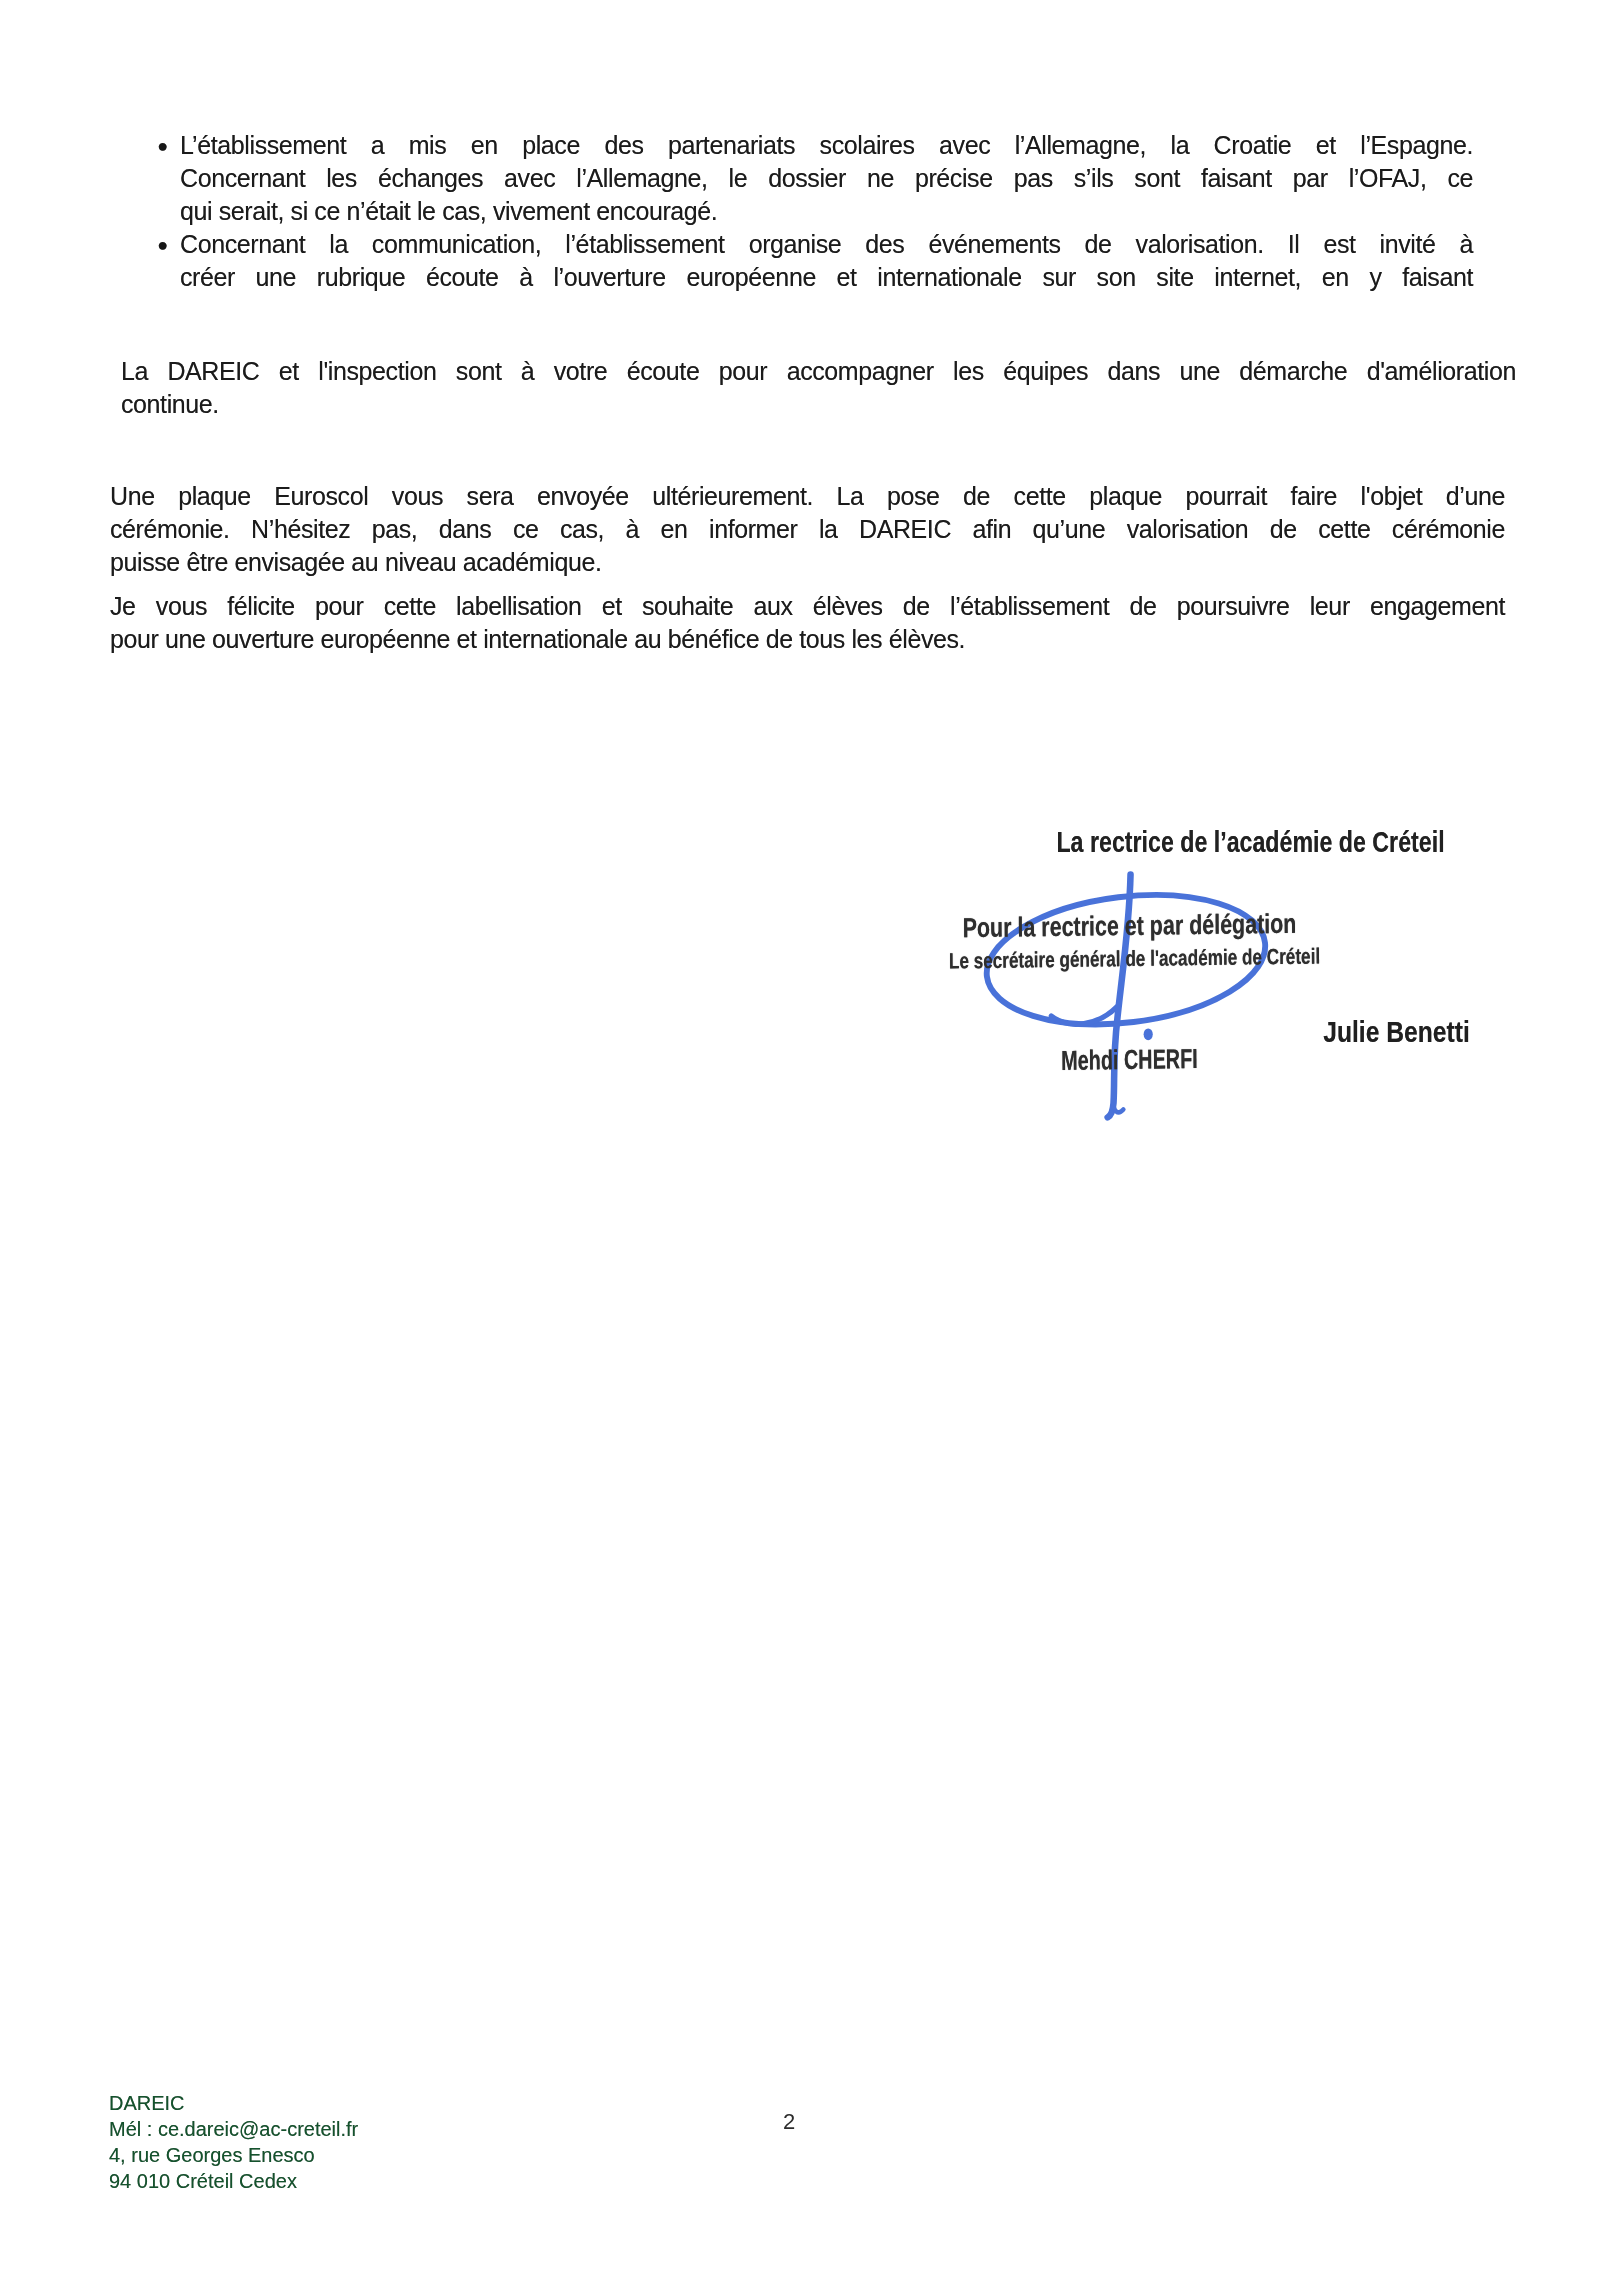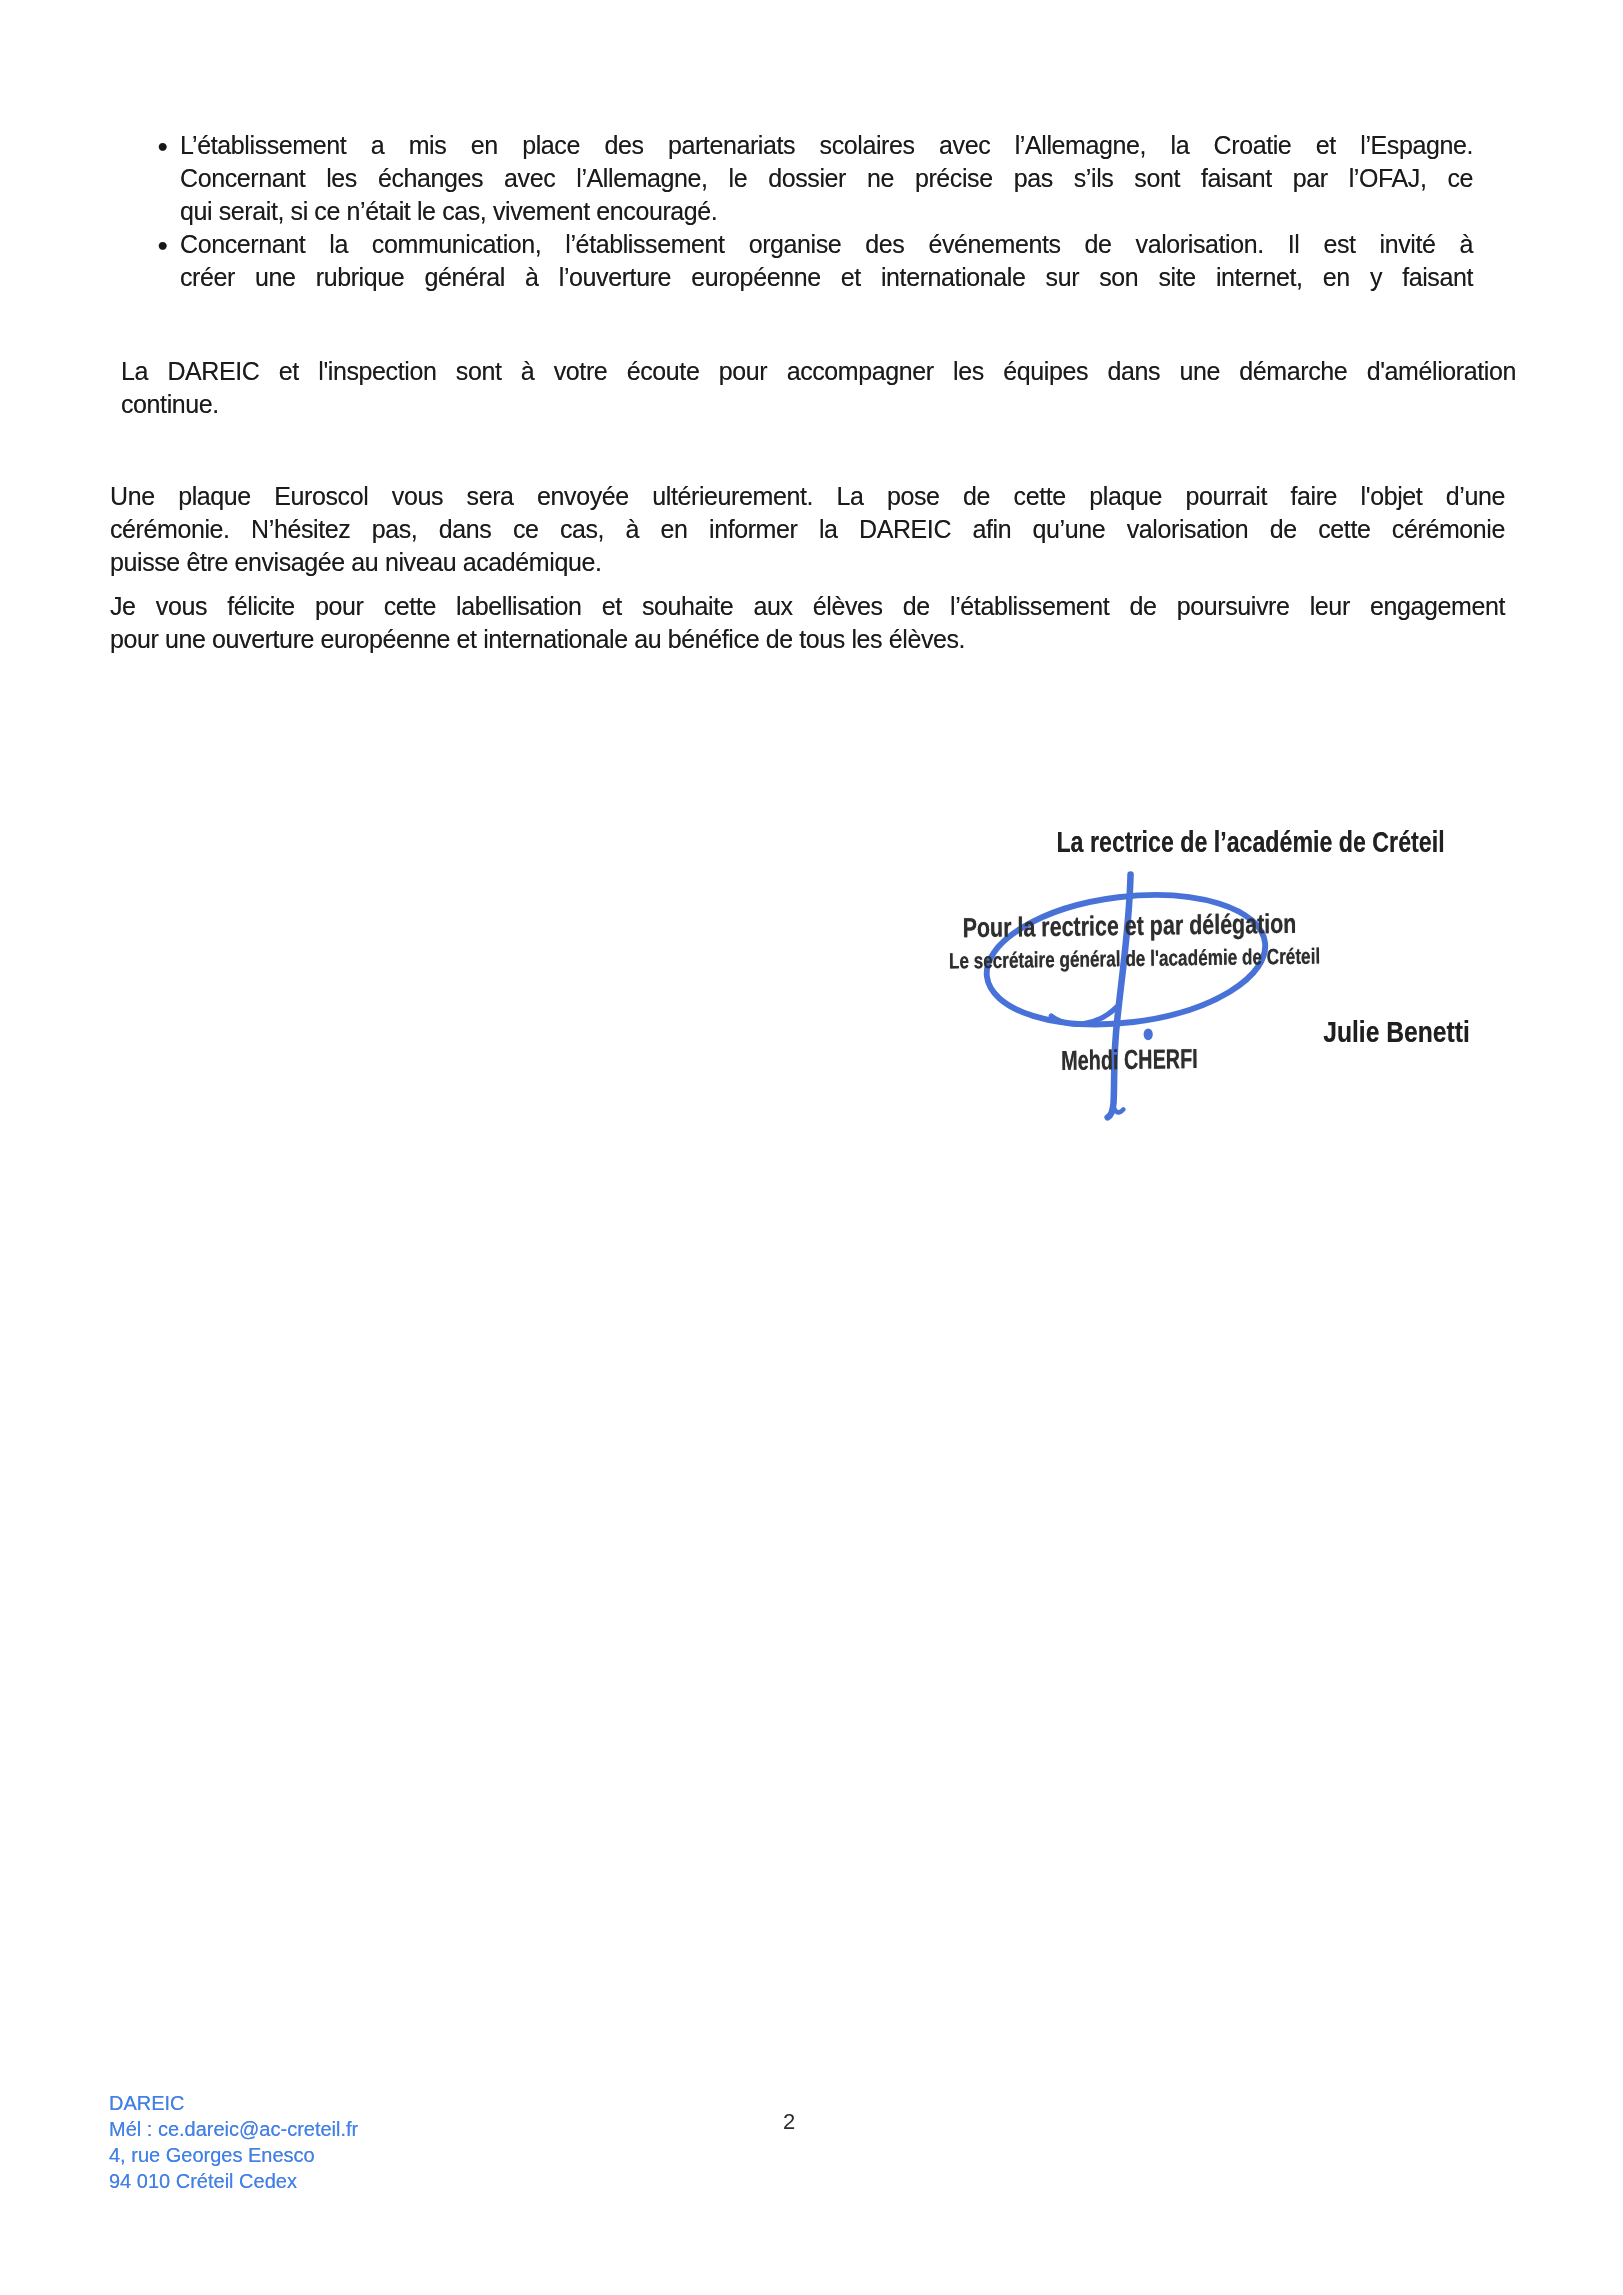--- a/index.html
+++ b/index.html
@@ -45,21 +45,21 @@
     transform:scaleX(0.72) rotate(-0.6deg);}
   .signer{
     position:absolute;left:1102px;top:1016px;width:589px;
     text-align:center;font-weight:bold;font-size:29px;line-height:33px;
     transform:scaleX(0.85);color:#1f1f1f;text-shadow:0 0 0.5px rgba(30,30,30,0.6);
   }
   .ink-svg{position:absolute;left:949px;top:851px;}
   
   .footer{
     position:absolute;left:109px;top:2090px;
-    font-size:20px;line-height:26px;color:#3b82f6;
+    font-size:20px;line-height:26px;color:#14532d;
     text-shadow:0 0 0.5px rgba(70,70,70,0.6);
   }
   .page-number{
     position:absolute;left:783px;top:2109px;width:39px;
     font-size:22px;color:#2c2c2c;text-align:left;
   }
 </style>
 </head>
 <body>
 
@@ -71,21 +71,21 @@
       <div class="btext">
         <div class="jline">L’établissement a mis en place des partenariats scolaires avec l’Allemagne, la Croatie et l’Espagne.</div>
         <div class="jline">Concernant les échanges avec l’Allemagne, le dossier ne précise pas s’ils sont faisant par l’OFAJ, ce</div>
         <div class="lline">qui serait, si ce n’était le cas, vivement encouragé.</div>
       </div>
     </div>
     <div class="bullet-item">
       <span class="bullet-glyph">●</span>
       <div class="btext">
         <div class="jline">Concernant la communication, l’établissement organise des événements de valorisation. Il est invité à</div>
-        <div class="jline">créer une rubrique général à l’ouverture européenne et internationale sur son site internet, en y faisant</div>
+        <div class="jline">créer une rubrique écoute à l’ouverture européenne et internationale sur son site internet, en y faisant</div>
       </div>
     </div>
   </div>
 
   <div class="textblock" style="top:355px;margin-left:11px;">
     <div class="jline">La DAREIC et l'inspection sont à votre écoute pour accompagner les équipes dans une démarche d'amélioration</div>
     <div class="lline">continue.</div>
   </div>
 
   <div class="textblock" style="top:480px;">

